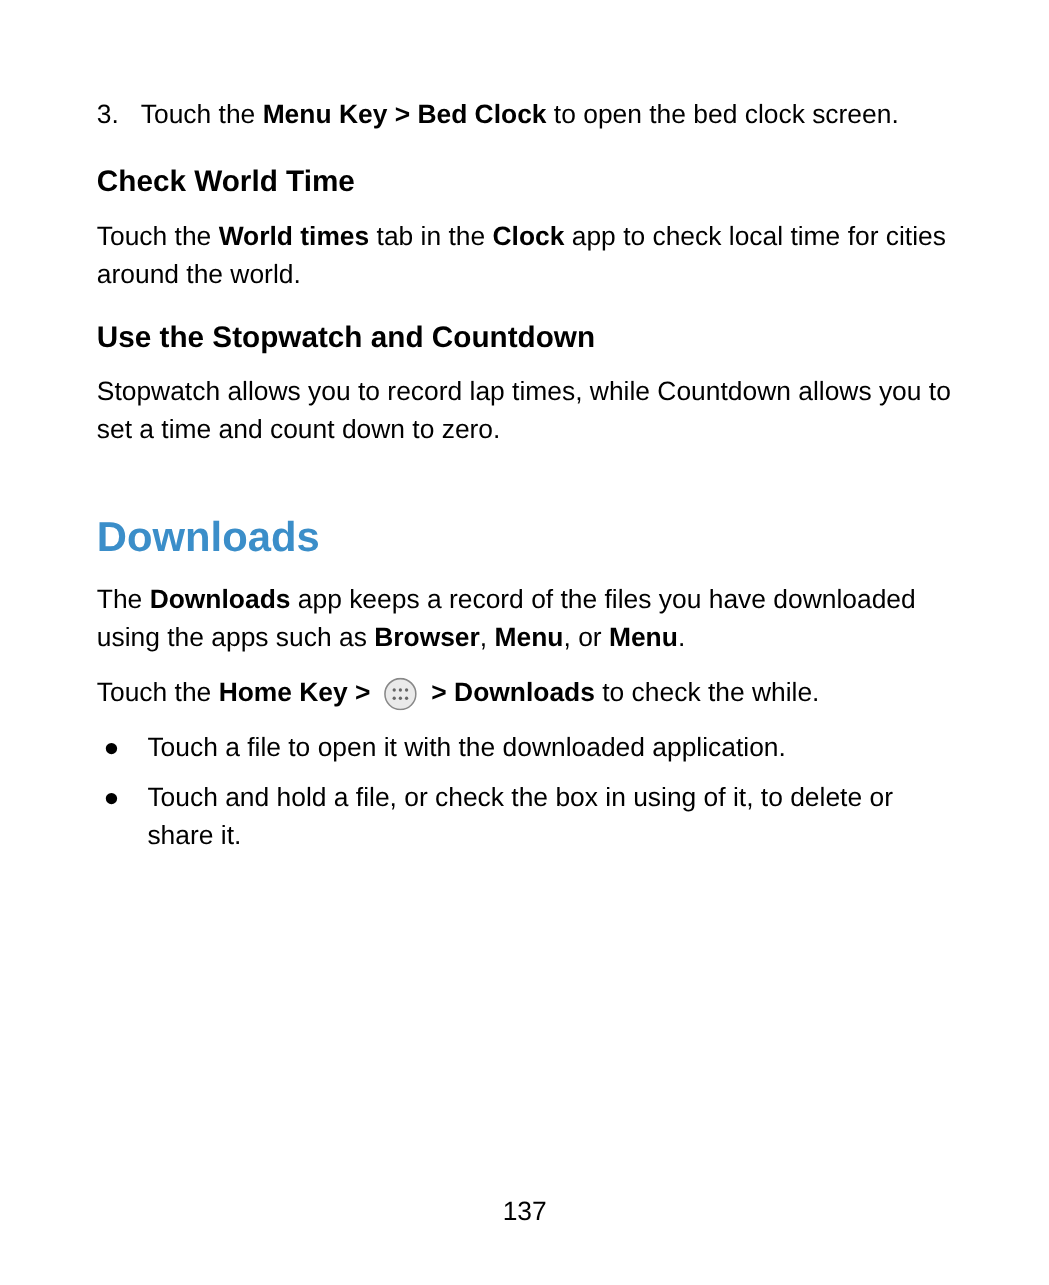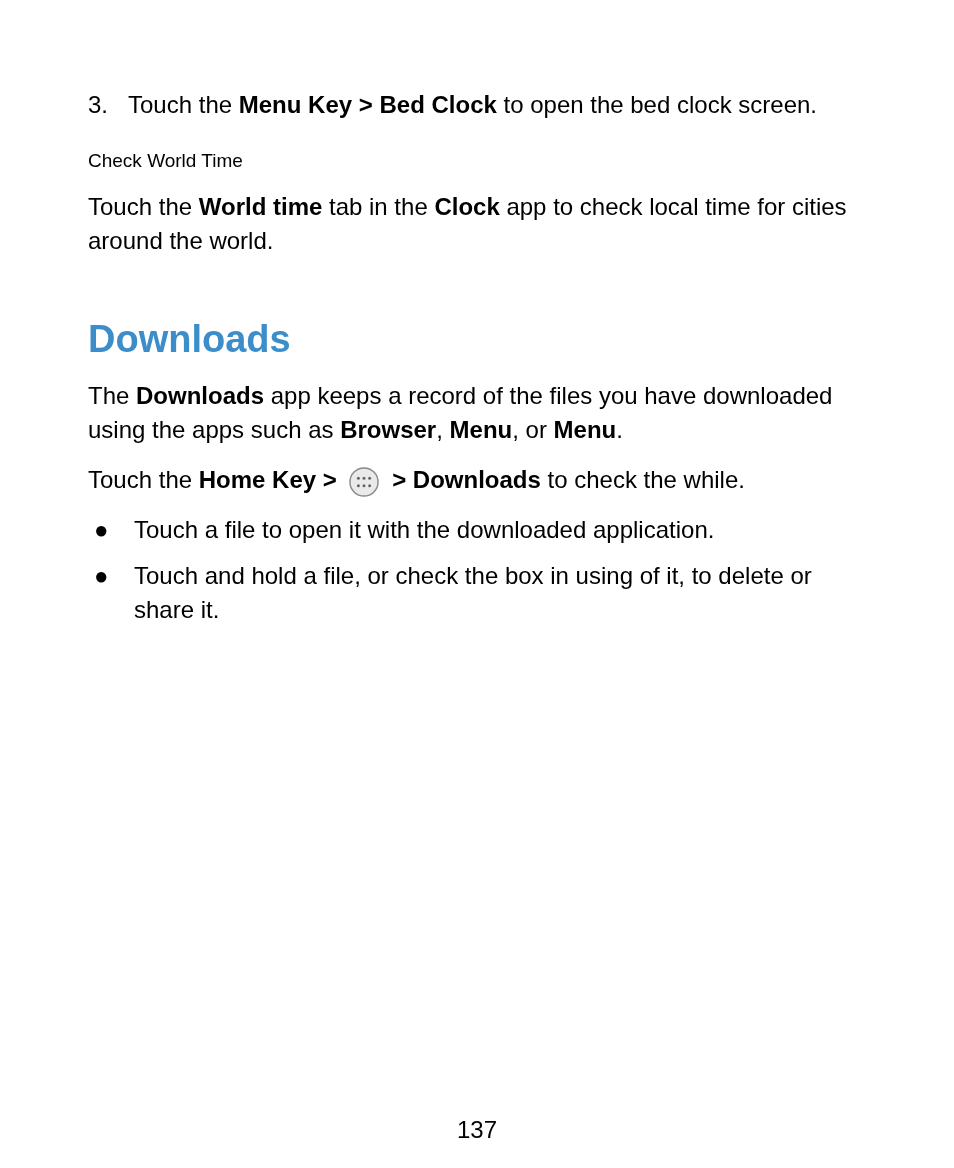--- a/index.html
+++ b/index.html
@@ -27,22 +27,22 @@
   }
   .ol-num {
     width: 40px;
     flex: 0 0 40px;
     text-align: left;
   }
   .ol-body {
     flex: 1;
   }
   h2.section {
-    font-size: 19px;
-    font-weight: normal;
+    font-size: 27px;
+    font-weight: bold;
     margin: 24px 0 18px 0;
   }
   h1.downloads {
     font-size: 38px;
     font-weight: bold;
     color: #3b8ec9;
     margin: 60px 0 18px 0;
   }
   p.body {
     font-size: 24px;
@@ -82,21 +82,21 @@
     width: 40px;
     flex: 0 0 40px;
     text-align: left;
     padding-left: 6px;
   }
   ul.bullets li .txt {
     flex: 1;
   }
   .page-num {
     position: absolute;
-    bottom: 24px;
+    bottom: 52px;
     left: 0;
     width: 100%;
     text-align: center;
     font-size: 24px;
   }
 </style>
 </head>
 <body>
 
 <div class="page">
@@ -104,26 +104,28 @@
   <div class="ol-row">
     <div class="ol-num">3.</div>
     <div class="ol-body">
       <span>Touch the </span><span class="b">Menu Key &gt; Bed Clock</span><span> to open the bed clock screen.</span>
     </div>
   </div>
 
   <h2 class="section">Check World Time</h2>
 
   <p class="body">
-    <span>Touch the </span><span class="b">World time</span><span> tab in the </span><span class="b">Clock</span><span> app to check local time for cities around the world.</span>
+    <span>Touch the </span><span class="b">World times</span><span> tab in the </span><span class="b">Clock</span><span> app to check local time for cities around the world.</span>
   </p>
 
 
+  <h2 class="section">Use the Stopwatch and Countdown</h2>
 
 
+  <p class="body">Stopwatch allows you to record lap times, while Countdown allows you to set a time and count down to zero.</p>
 
   <h1 class="downloads">Downloads</h1>
 
   <p class="body">
     <span>The </span><span class="b">Downloads</span><span> app keeps a record of the files you have downloaded using the apps such as </span><span class="b">Browser</span><span>, </span><span class="b">Menu</span><span>, or </span><span class="b">Menu</span><span>.</span>
   </p>
 
   <p class="body">
     <span>Touch the </span><span class="b">Home Key &gt; </span>
     <span class="apps-icon">

